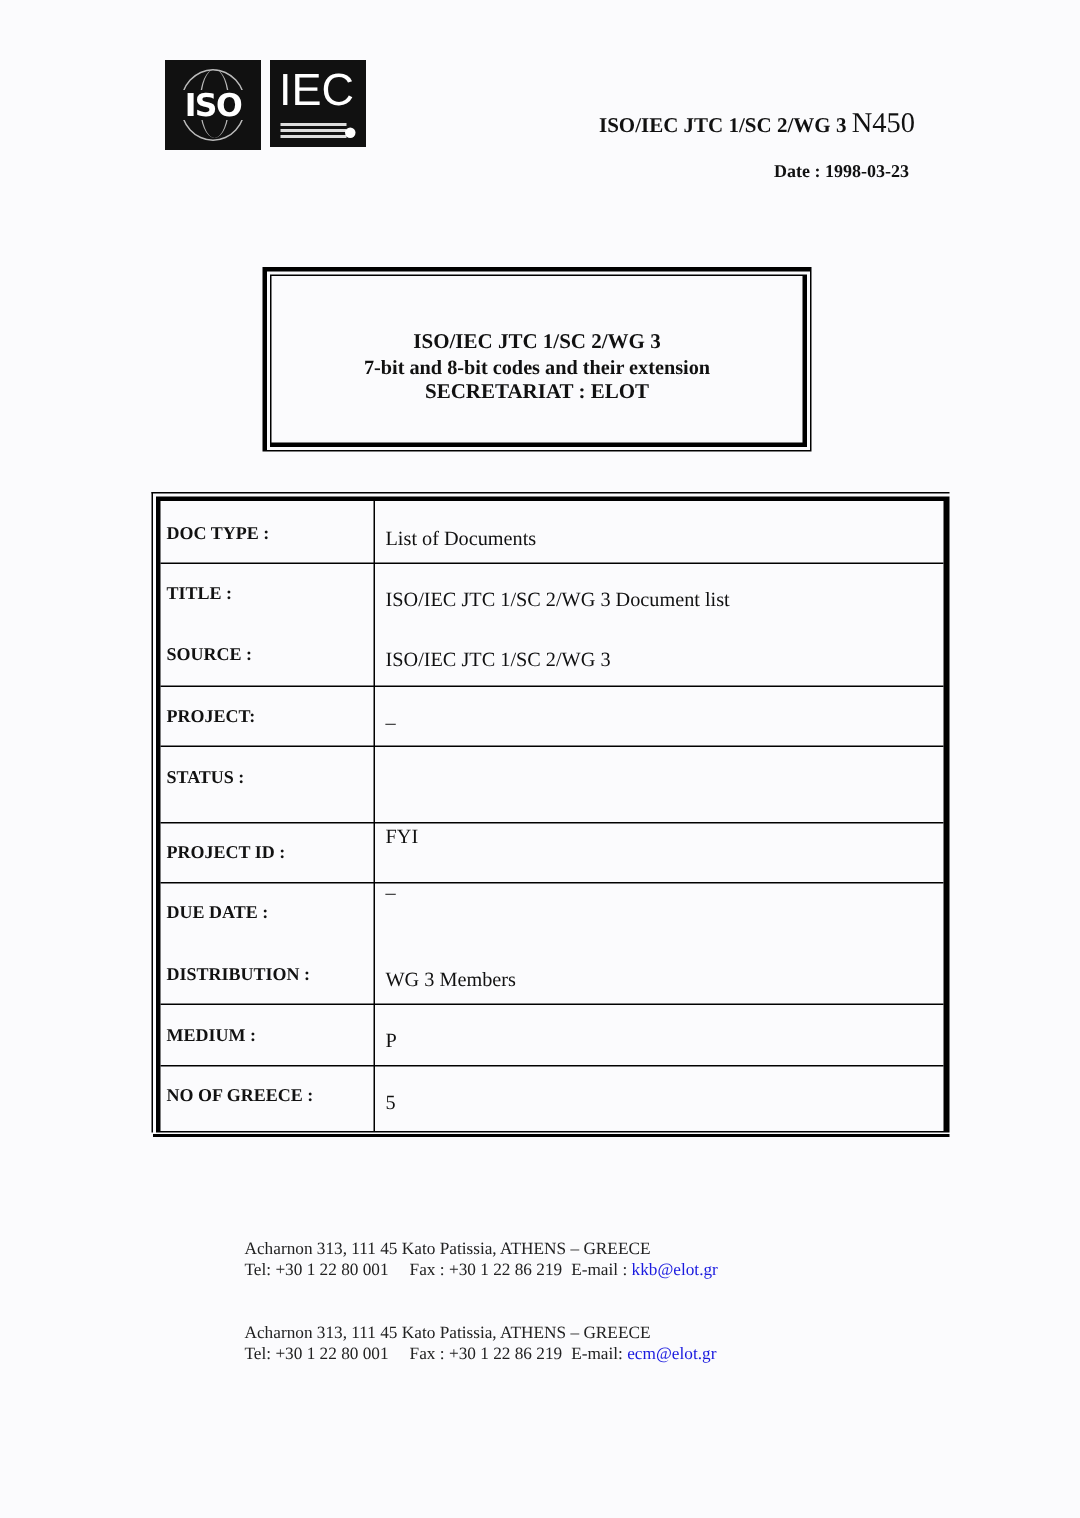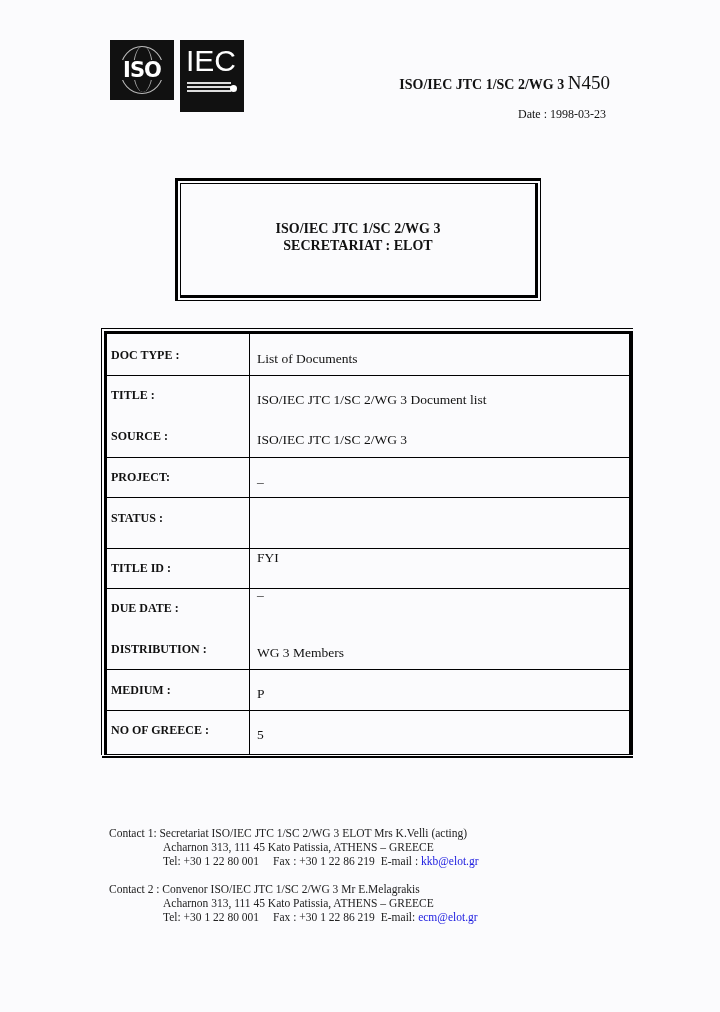--- a/index.html
+++ b/index.html
@@ -26,40 +26,40 @@
   .logo-iso .globe::after {
     content: ""; position: absolute; left: -1px; top: 14px; width: 44px; height: 16px;
     border-top: 1.5px solid #bbb; border-bottom: 1.5px solid #bbb;
   }
   .logo-iso .txt {
     position: relative; z-index: 2; color: #fff; font-family: "DejaVu Sans", sans-serif;
     font-weight: bold; font-size: 21px; letter-spacing: -1px; background: #111; padding: 0 3px;
     line-height: 20px;
   }
   .logo-iec {
-    left: 180px; top: 40px; width: 64px; height: 72px; background: #111;
+    left: 180px; top: 40px; width: 64px; height: 58px; background: #111;
   }
   .logo-iec .txt {
     position: absolute; left: 6px; top: 4px; color: #fff;
     font-family: "Liberation Sans", sans-serif; font-size: 30px; line-height: 34px;
     letter-spacing: 0px;
   }
   .logo-iec .bar {
     position: absolute; left: 7px; height: 2px; width: 44px; background: #ddd;
   }
   .logo-iec .dot {
     position: absolute; left: 50px; top: 45px; width: 7px; height: 7px; border-radius: 50%; background: #fff;
   }
 
   .doc-ref {
     right: 110px; top: 72px; font-weight: bold; font-size: 14px; white-space: nowrap;
   }
   .doc-ref .num { font-size: 19px; font-weight: normal; }
   .doc-date {
-    right: 114px; top: 107px; font-weight: normal; font-size: 12px;
+    right: 114px; top: 107px; font-weight: bold; font-size: 12px;
   }
 
   
   .hdr-box {
     left: 175px; top: 178px; width: 366px; height: 123px; box-sizing: border-box;
     border-top: 3px solid #000; border-left: 3px solid #000;
     border-right: 1px solid #000; border-bottom: 1px solid #000;
   }
   .hdr-box .inner {
     position: absolute; left: 2px; top: 2px; right: 2px; bottom: 2px;
@@ -119,20 +119,21 @@
 
 <div class="abs doc-ref">
   <span>ISO/IEC JTC 1/SC 2/WG 3</span>
   <span class="num">N450</span>
 </div>
 <div class="abs doc-date">Date : 1998-03-23</div>
 
 <div class="abs hdr-box">
   <div class="inner">
     <div class="l1">ISO/IEC JTC 1/SC 2/WG 3</div>
+    <div class="l2">7-bit and 8-bit codes and their extension</div>
     <div class="l3">SECRETARIAT : ELOT</div>
   </div>
 </div>
 
 <div class="abs info-table">
   <div class="inner">
     <div class="col-div"></div>
     <div class="row-div" style="top:41px"></div>
     <div class="row-div" style="top:123px"></div>
     <div class="row-div" style="top:163px"></div>
@@ -148,47 +149,45 @@
     <span class="val" style="top:58px">ISO/IEC JTC 1/SC 2/WG 3 Document list</span>
 
     <span class="lbl" style="top:95px">SOURCE :</span>
     <span class="val" style="top:98px">ISO/IEC JTC 1/SC 2/WG 3</span>
 
     <span class="lbl" style="top:136px">PROJECT:</span>
     <span class="val" style="top:140px">–</span>
 
     <span class="lbl" style="top:177px">STATUS :</span>
 
-    <span class="lbl" style="top:227px">TITLE ID :</span>
+    <span class="lbl" style="top:227px">PROJECT ID :</span>
     <span class="val" style="top:216px">FYI</span>
 
     <span class="lbl" style="top:267px">DUE DATE :</span>
     <span class="val" style="top:253px">–</span>
 
     <span class="lbl" style="top:308px">DISTRIBUTION :</span>
     <span class="val" style="top:311px">WG 3 Members</span>
 
     <span class="lbl" style="top:349px">MEDIUM :</span>
     <span class="val" style="top:352px">P</span>
 
     <span class="lbl" style="top:389px">NO OF GREECE :</span>
     <span class="val" style="top:393px">5</span>
   </div>
   <div class="outer-b"></div>
 </div>
 
 <div class="abs contact" style="top:826px">
-  <span class="row">Contact 1: Secretariat ISO/IEC JTC 1/SC 2/WG 3 ELOT Mrs K.Velli (acting)</span>
   <span class="row indent">Acharnon 313, 111  45 Kato Patissia, ATHENS – GREECE</span>
   <span class="row indent">
     <span>Tel:  +30 1 22 80 001</span><span class="sp"></span><span>Fax :  +30 1 22 86 219</span><span class="sp" style="width:6px"></span><span>E-mail :</span>
     <a>kkb@elot.gr</a>
   </span>
 </div>
 
 <div class="abs contact" style="top:882px">
-  <span class="row">Contact 2 : Convenor ISO/IEC JTC 1/SC 2/WG 3 Mr E.Melagrakis</span>
   <span class="row indent">Acharnon 313, 111  45 Kato Patissia, ATHENS – GREECE</span>
   <span class="row indent">
     <span>Tel: +30 1 22 80 001</span><span class="sp"></span><span>Fax : +30 1 22 86 219</span><span class="sp" style="width:6px"></span><span>E-mail:</span>
     <a>ecm@elot.gr</a>
   </span>
 </div>
 
 </body></html>

